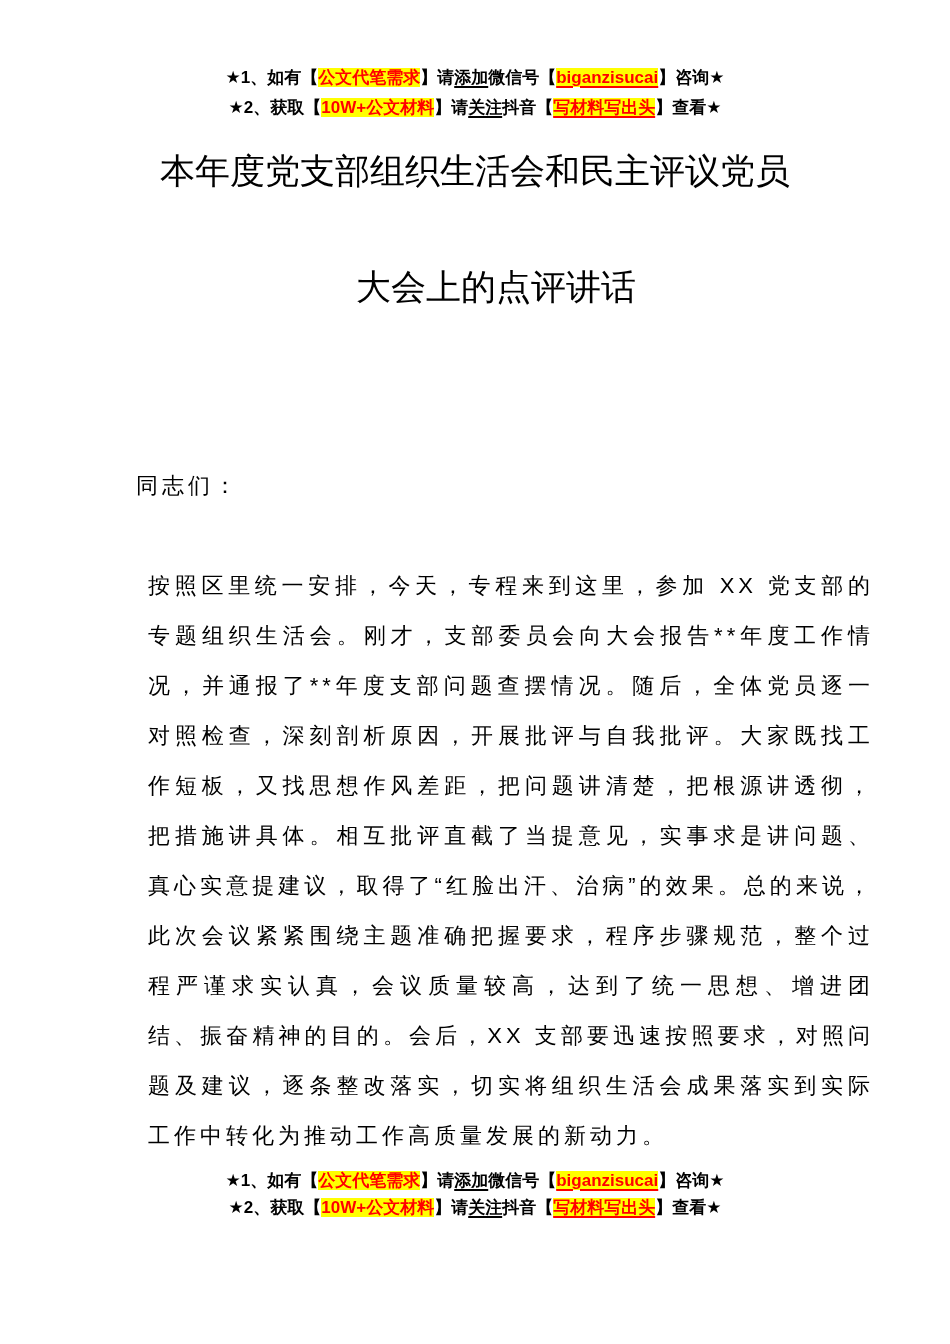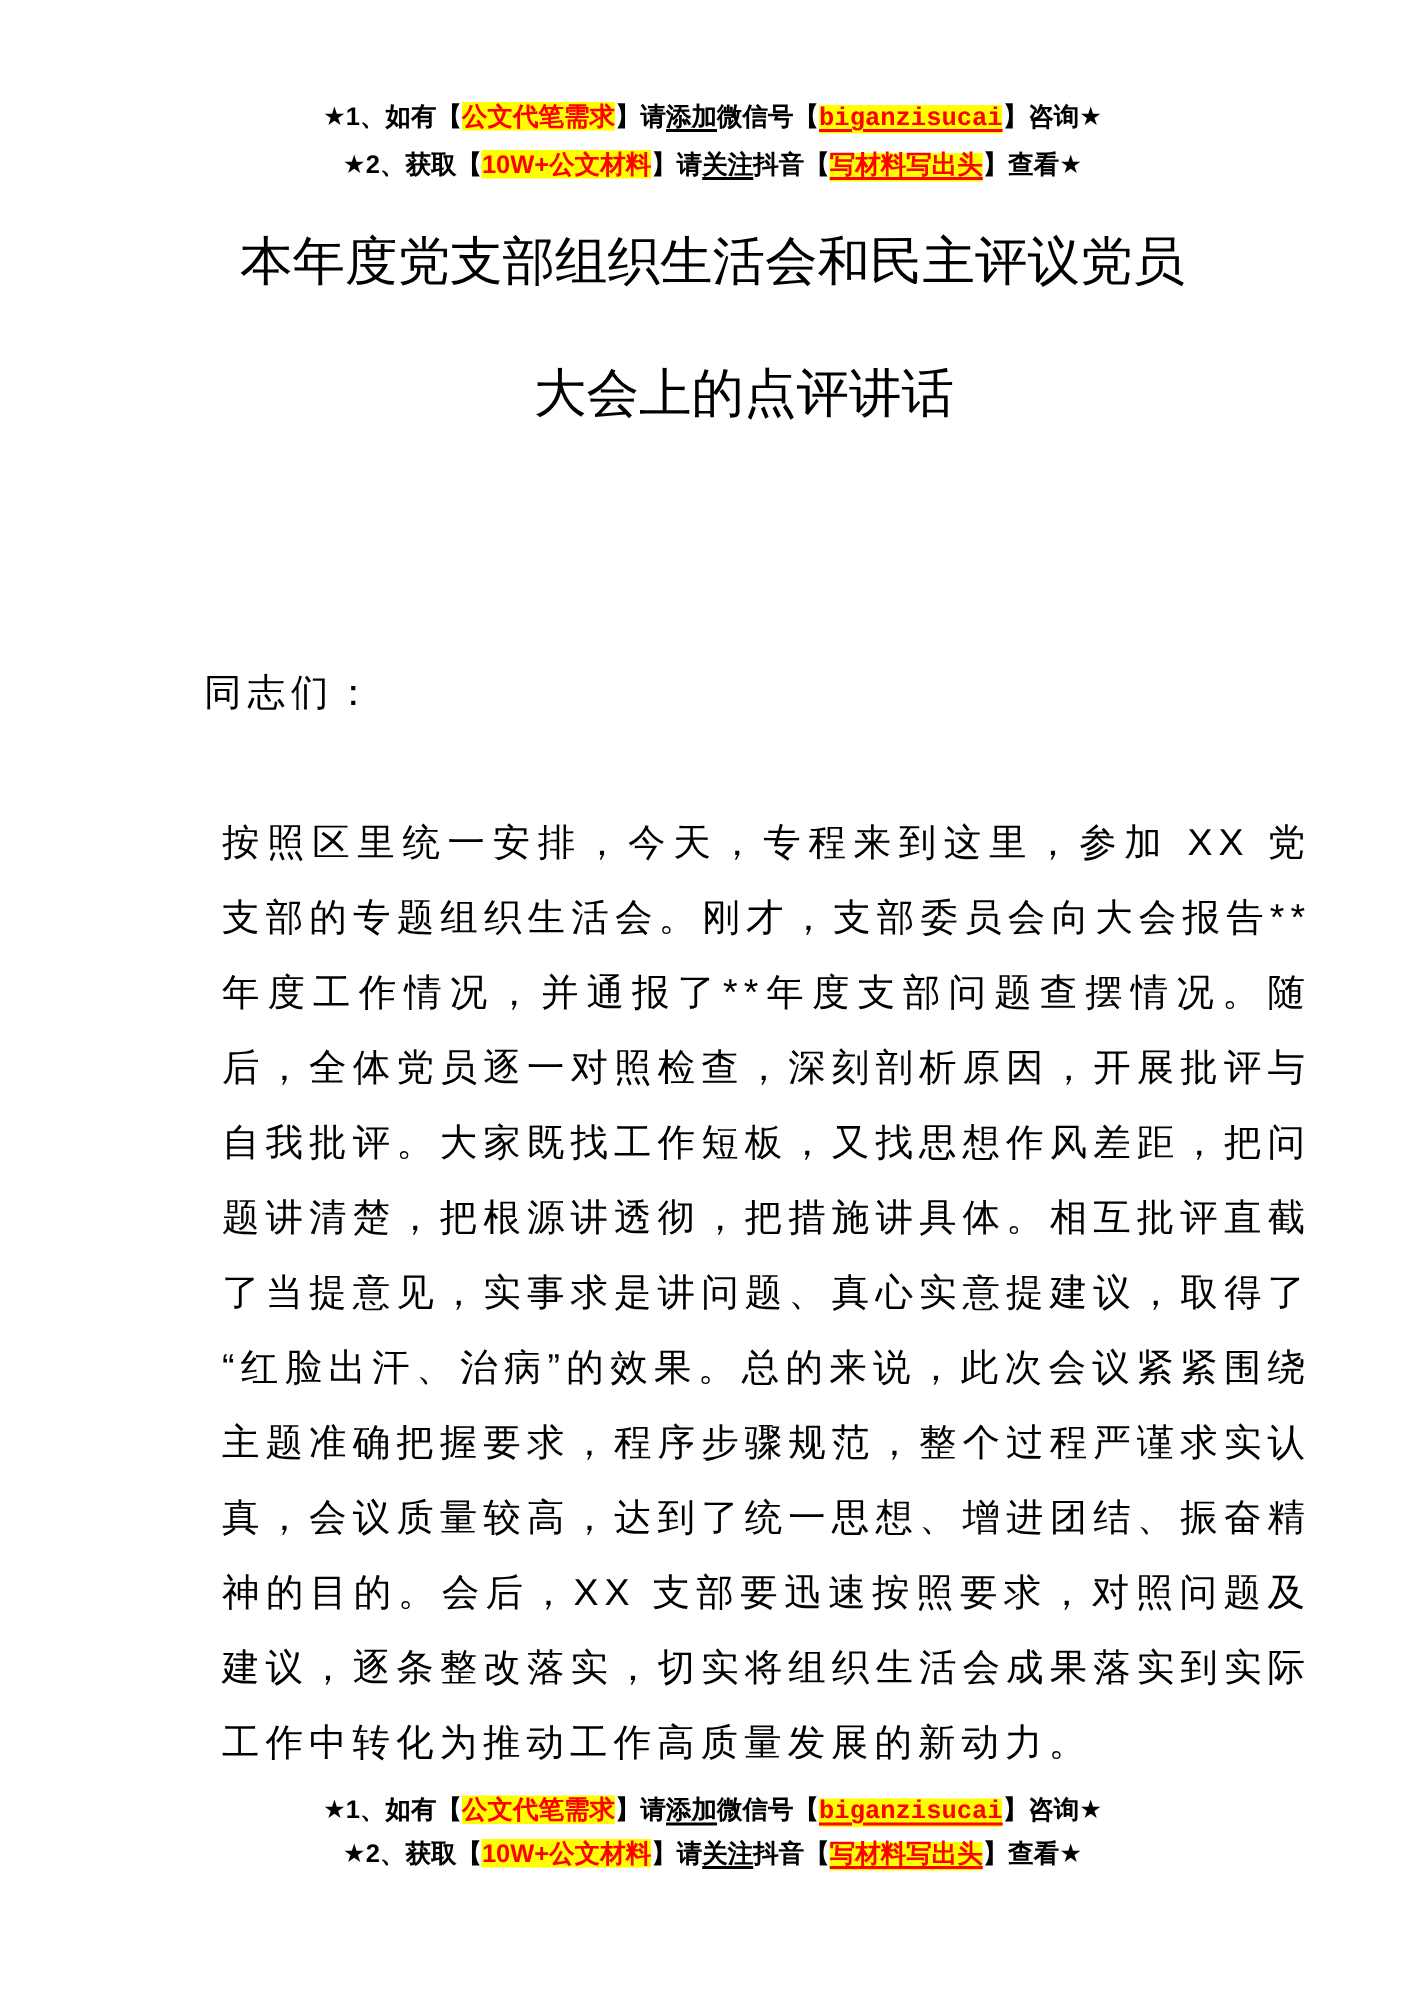--- a/index.html
+++ b/index.html
@@ -32,35 +32,34 @@
     text-decoration-thickness: 2px;
     text-underline-offset: 3px;
     text-align: center;
   }
   .seg.red-highlight-underline {
     color: var(--accent-red, #ff0000);
     background: var(--highlight-yellow, #ffff00);
     text-decoration: underline;
     text-decoration-thickness: 2px;
     text-underline-offset: 3px;
-    font-family: Liberation Mono, monospace;
   }
   
   .title {
     margin-top: 26px;
     text-align: center;
     font-weight: 400;
     font-size: 35px;
   }
   .title-line { line-height: 44px; }
-  .title-line-2 { margin-top: 44px; padding-left: 42px; }
+  .title-line-2 { margin-top: 72px; padding-left: 42px; }
   
   .body-text {
     padding: 0 64px 0 136px;
-    font-size: 25px;
+    font-size: 22px;
     line-height: 50px;
   }
   .salutation {
     margin: 152px 0 0;
     letter-spacing: 4px;
   }
   .paragraph {
     margin: 50px 12px 0;
     letter-spacing: 4px;
     text-align: justify;

